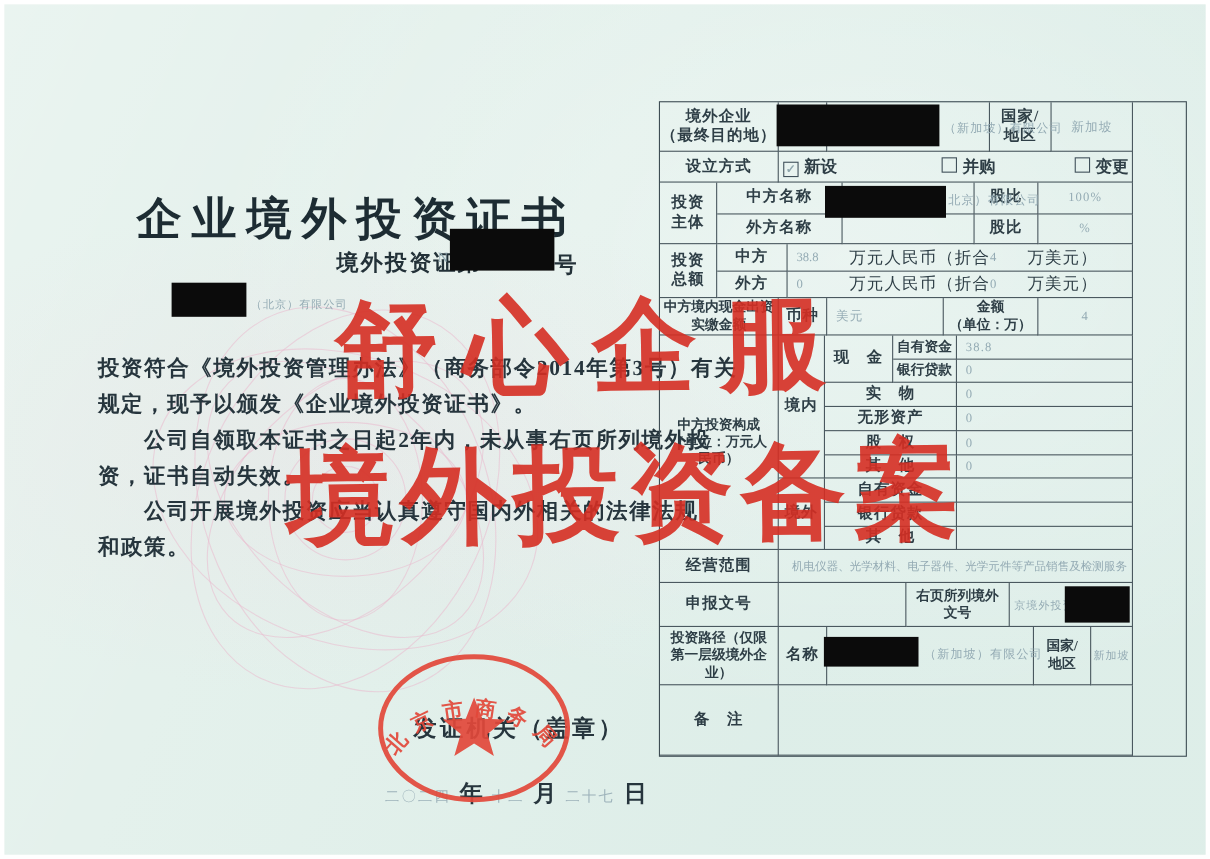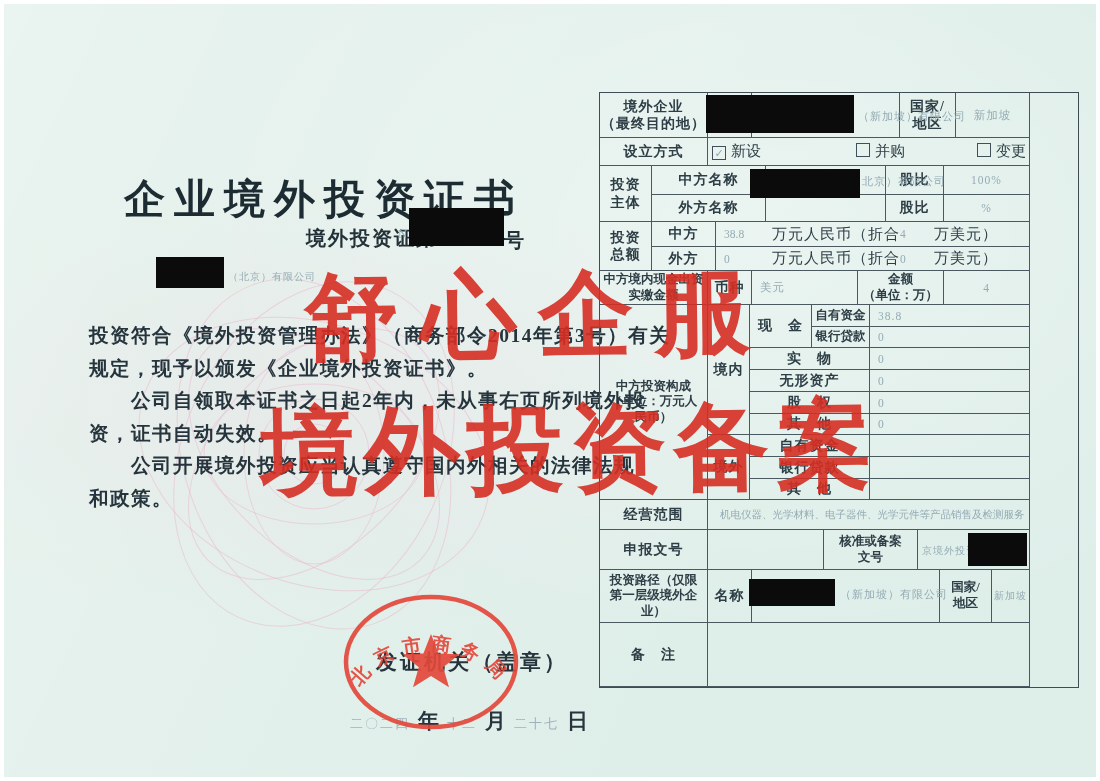--- a/index.html
+++ b/index.html
@@ -55,21 +55,21 @@
     display:flex;align-items:center;justify-content:center;text-align:center;
     overflow:visible;
   }
   .lb{font-size:14px;font-weight:600;color:#2e3e46;letter-spacing:1px;line-height:1.25;white-space:pre-line;}
   .lb.sm{font-size:12.5px;letter-spacing:0;}
   .f{font-size:11.5px;color:#94abb4;letter-spacing:1px;}
   .leftal{justify-content:flex-start;text-align:left;}
   .ftext{position:absolute;font-size:11px;color:#94abb4;white-space:nowrap;z-index:12;letter-spacing:1px;}
   .cbox{display:inline-block;width:12px;height:12px;border:1.5px solid #40505a;margin-right:5px;
         vertical-align:-1px;font-size:11px;line-height:12px;color:#8fa6ad;text-align:center;}
-  .optrow{font-size:15px;font-weight:400;color:#2e3e46;}
+  .optrow{font-size:15px;font-weight:700;color:#2e3e46;}
   .num{font-size:11.5px;color:#94abb4;}
   .unit{font-size:15px;font-weight:400;color:#2e3e46;letter-spacing:1px;}
 </style>
 </head>
 <body>
 
 <div class="paper">
 
   <svg class="abs" style="left:110px;top:250px;" width="400" height="400" viewBox="0 0 400 400">
     <g fill="none" stroke="#e9b9cd" stroke-opacity="0.55" stroke-width="1">
@@ -198,21 +198,21 @@
     <div class="cell lb" style="left:150px;top:364px;width:120px;height:22px;">银行贷款</div>
     <div class="cell" style="left:270px;top:364px;width:160px;height:22px;"></div>
     <div class="cell lb" style="left:150px;top:386px;width:120px;height:21px;">其　他</div>
     <div class="cell" style="left:270px;top:386px;width:160px;height:21px;"></div>
 
     <div class="cell lb" style="left:0;top:407px;width:108px;height:30px;">经营范围</div>
     <div class="cell lb" style="left:0;top:437px;width:108px;height:40px;">申报文号</div>
 
     <div class="cell leftal" style="left:108px;top:407px;width:322px;height:30px;padding-left:12px;font-size:10.5px;color:#94abb4;">机电仪器、光学材料、电子器件、光学元件等产品销售及检测服务</div>
     <div class="cell" style="left:108px;top:437px;width:116px;height:40px;"></div>
-    <div class="cell lb sm" style="left:224px;top:437px;width:94px;height:40px;">核准或备案
+    <div class="cell lb sm" style="left:224px;top:437px;width:94px;height:40px;">右页所列境外
 文号</div>
     <div class="cell" style="left:318px;top:437px;width:112px;height:40px;"></div>
     <span class="ftext" style="left:322px;top:451px;font-size:10px;">京境外投资[2024]</span>
 
     <div class="cell lb sm" style="left:0;top:477px;width:108px;height:53px;padding:0 4px;">投资路径（仅限第一层级境外企业）</div>
     <div class="cell lb" style="left:108px;top:477px;width:44px;height:53px;">名称</div>
     <div class="cell" style="left:152px;top:477px;width:188px;height:53px;"></div>
     <div class="cell lb sm" style="left:340px;top:477px;width:52px;height:53px;">国家/
 地区</div>
     <div class="cell f" style="left:392px;top:477px;width:38px;height:53px;font-size:10px;">新加坡</div>

